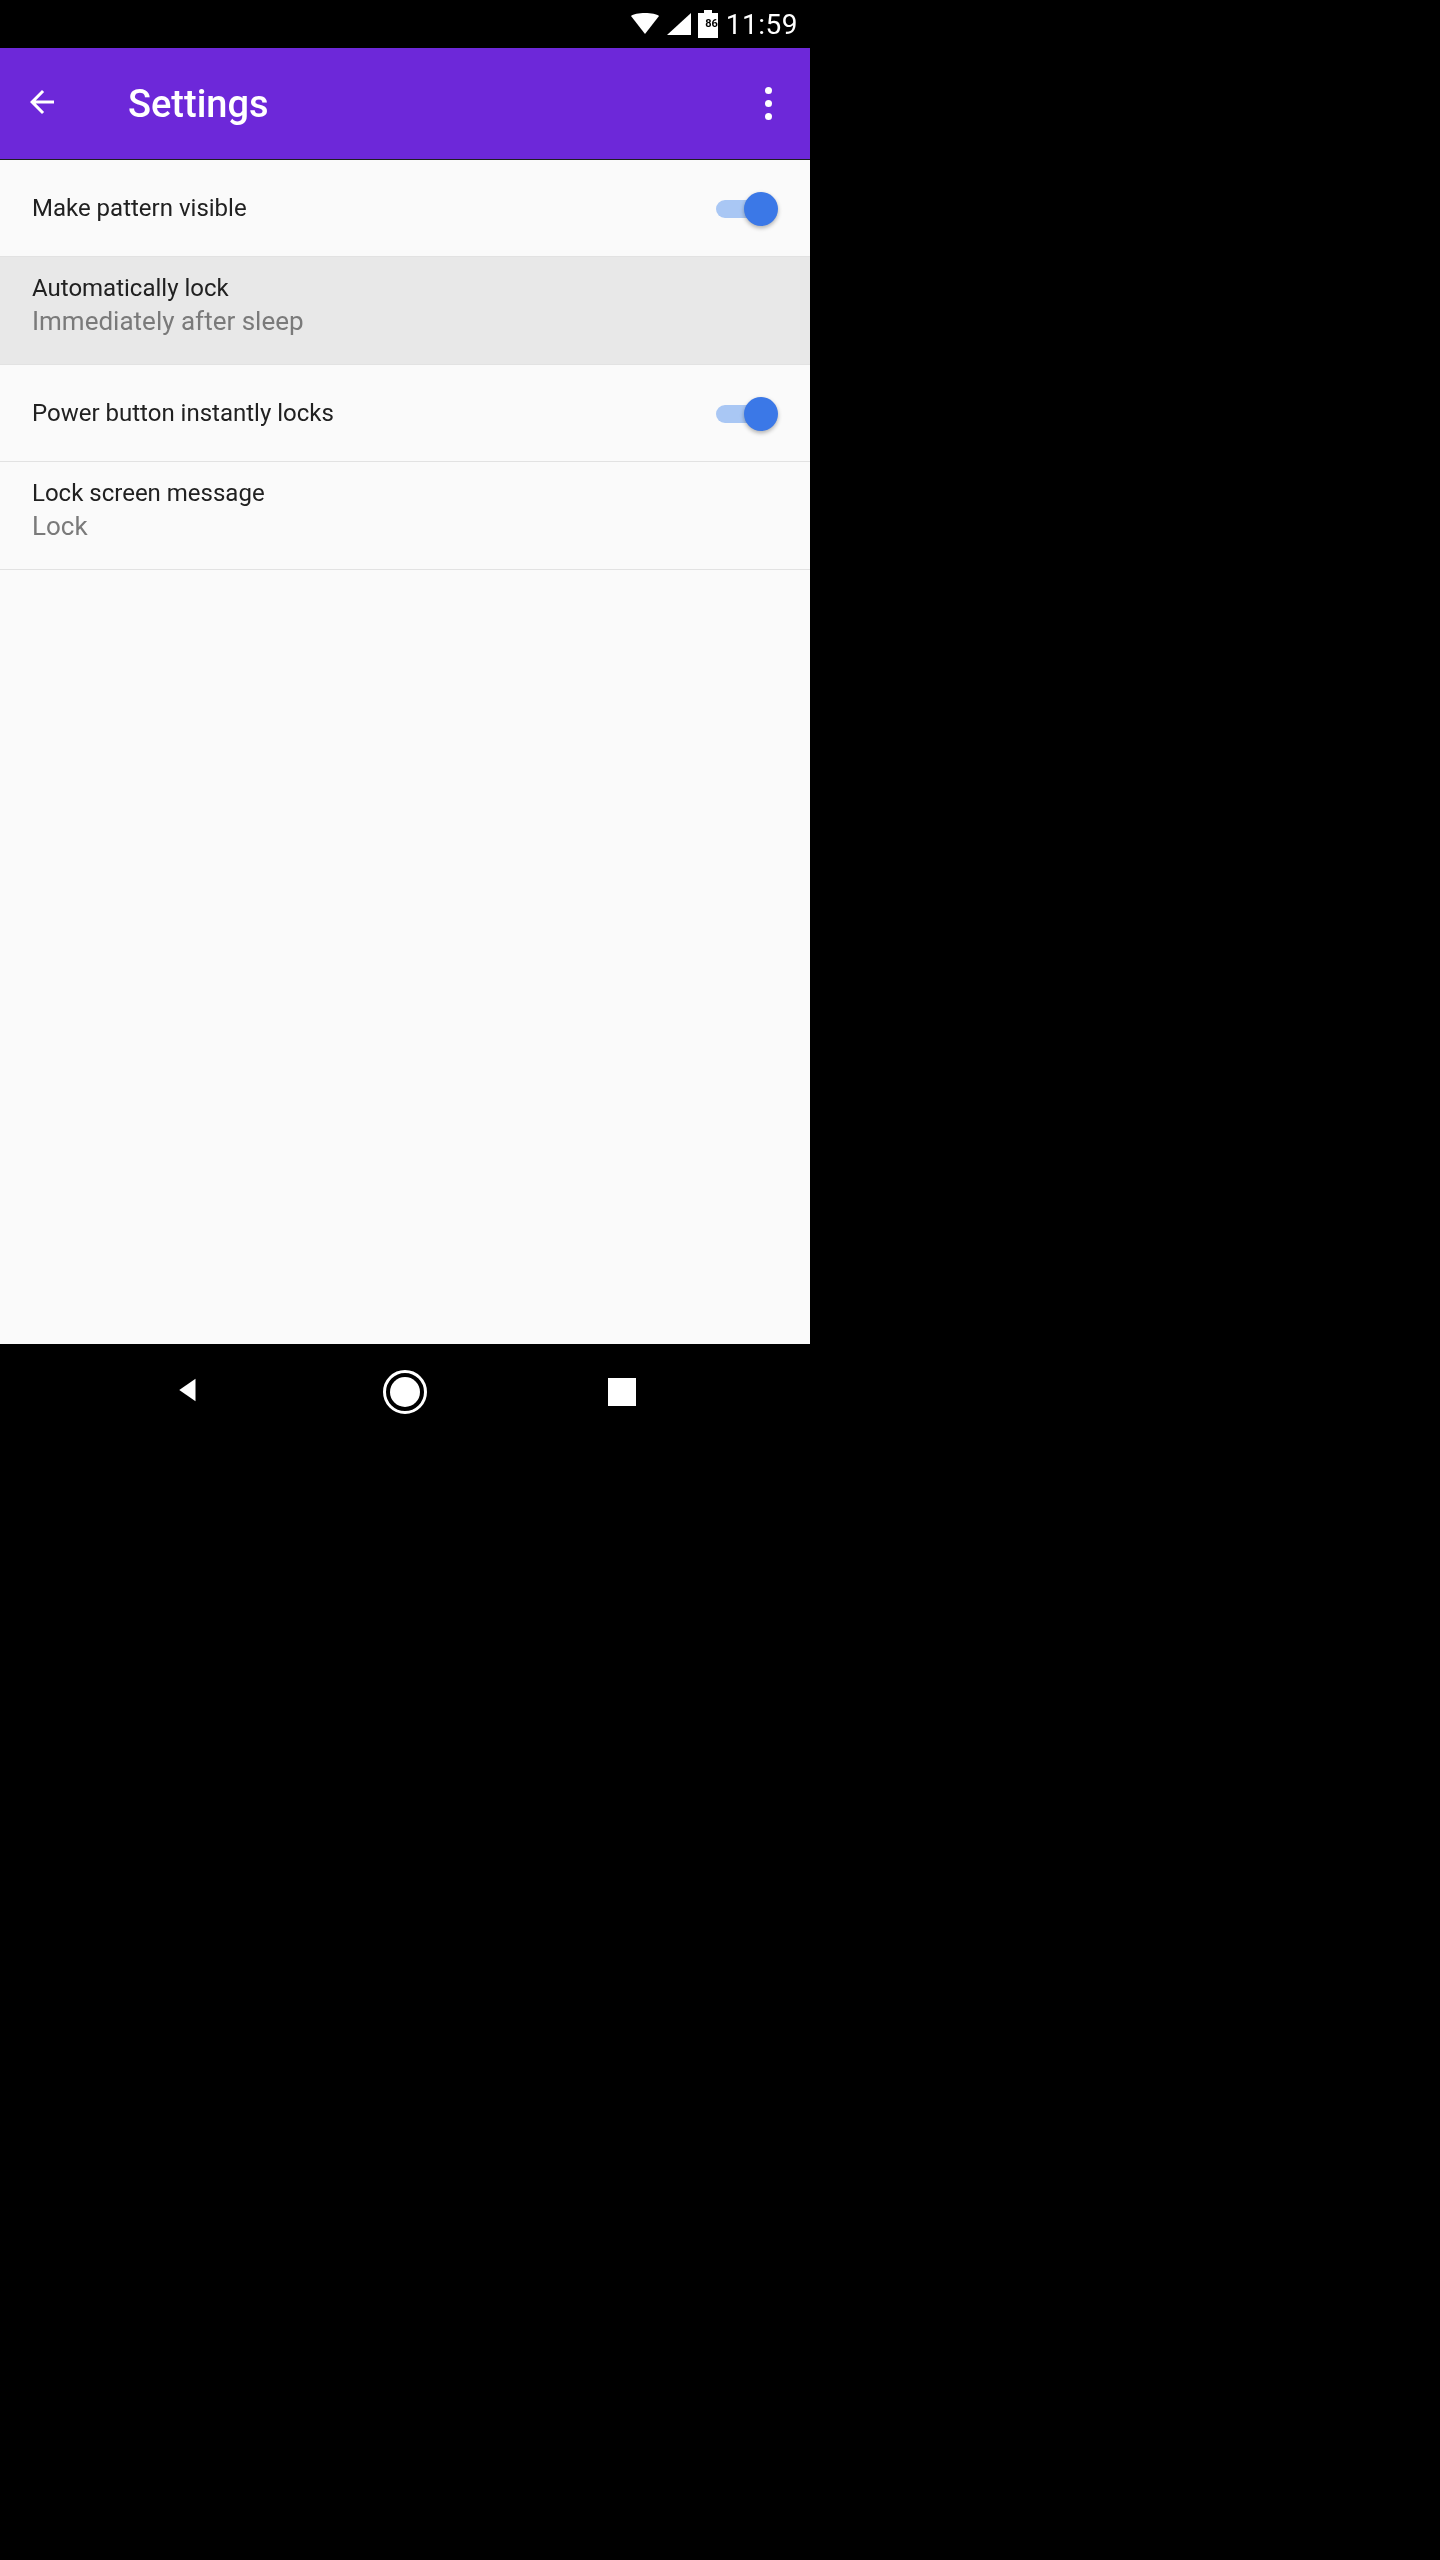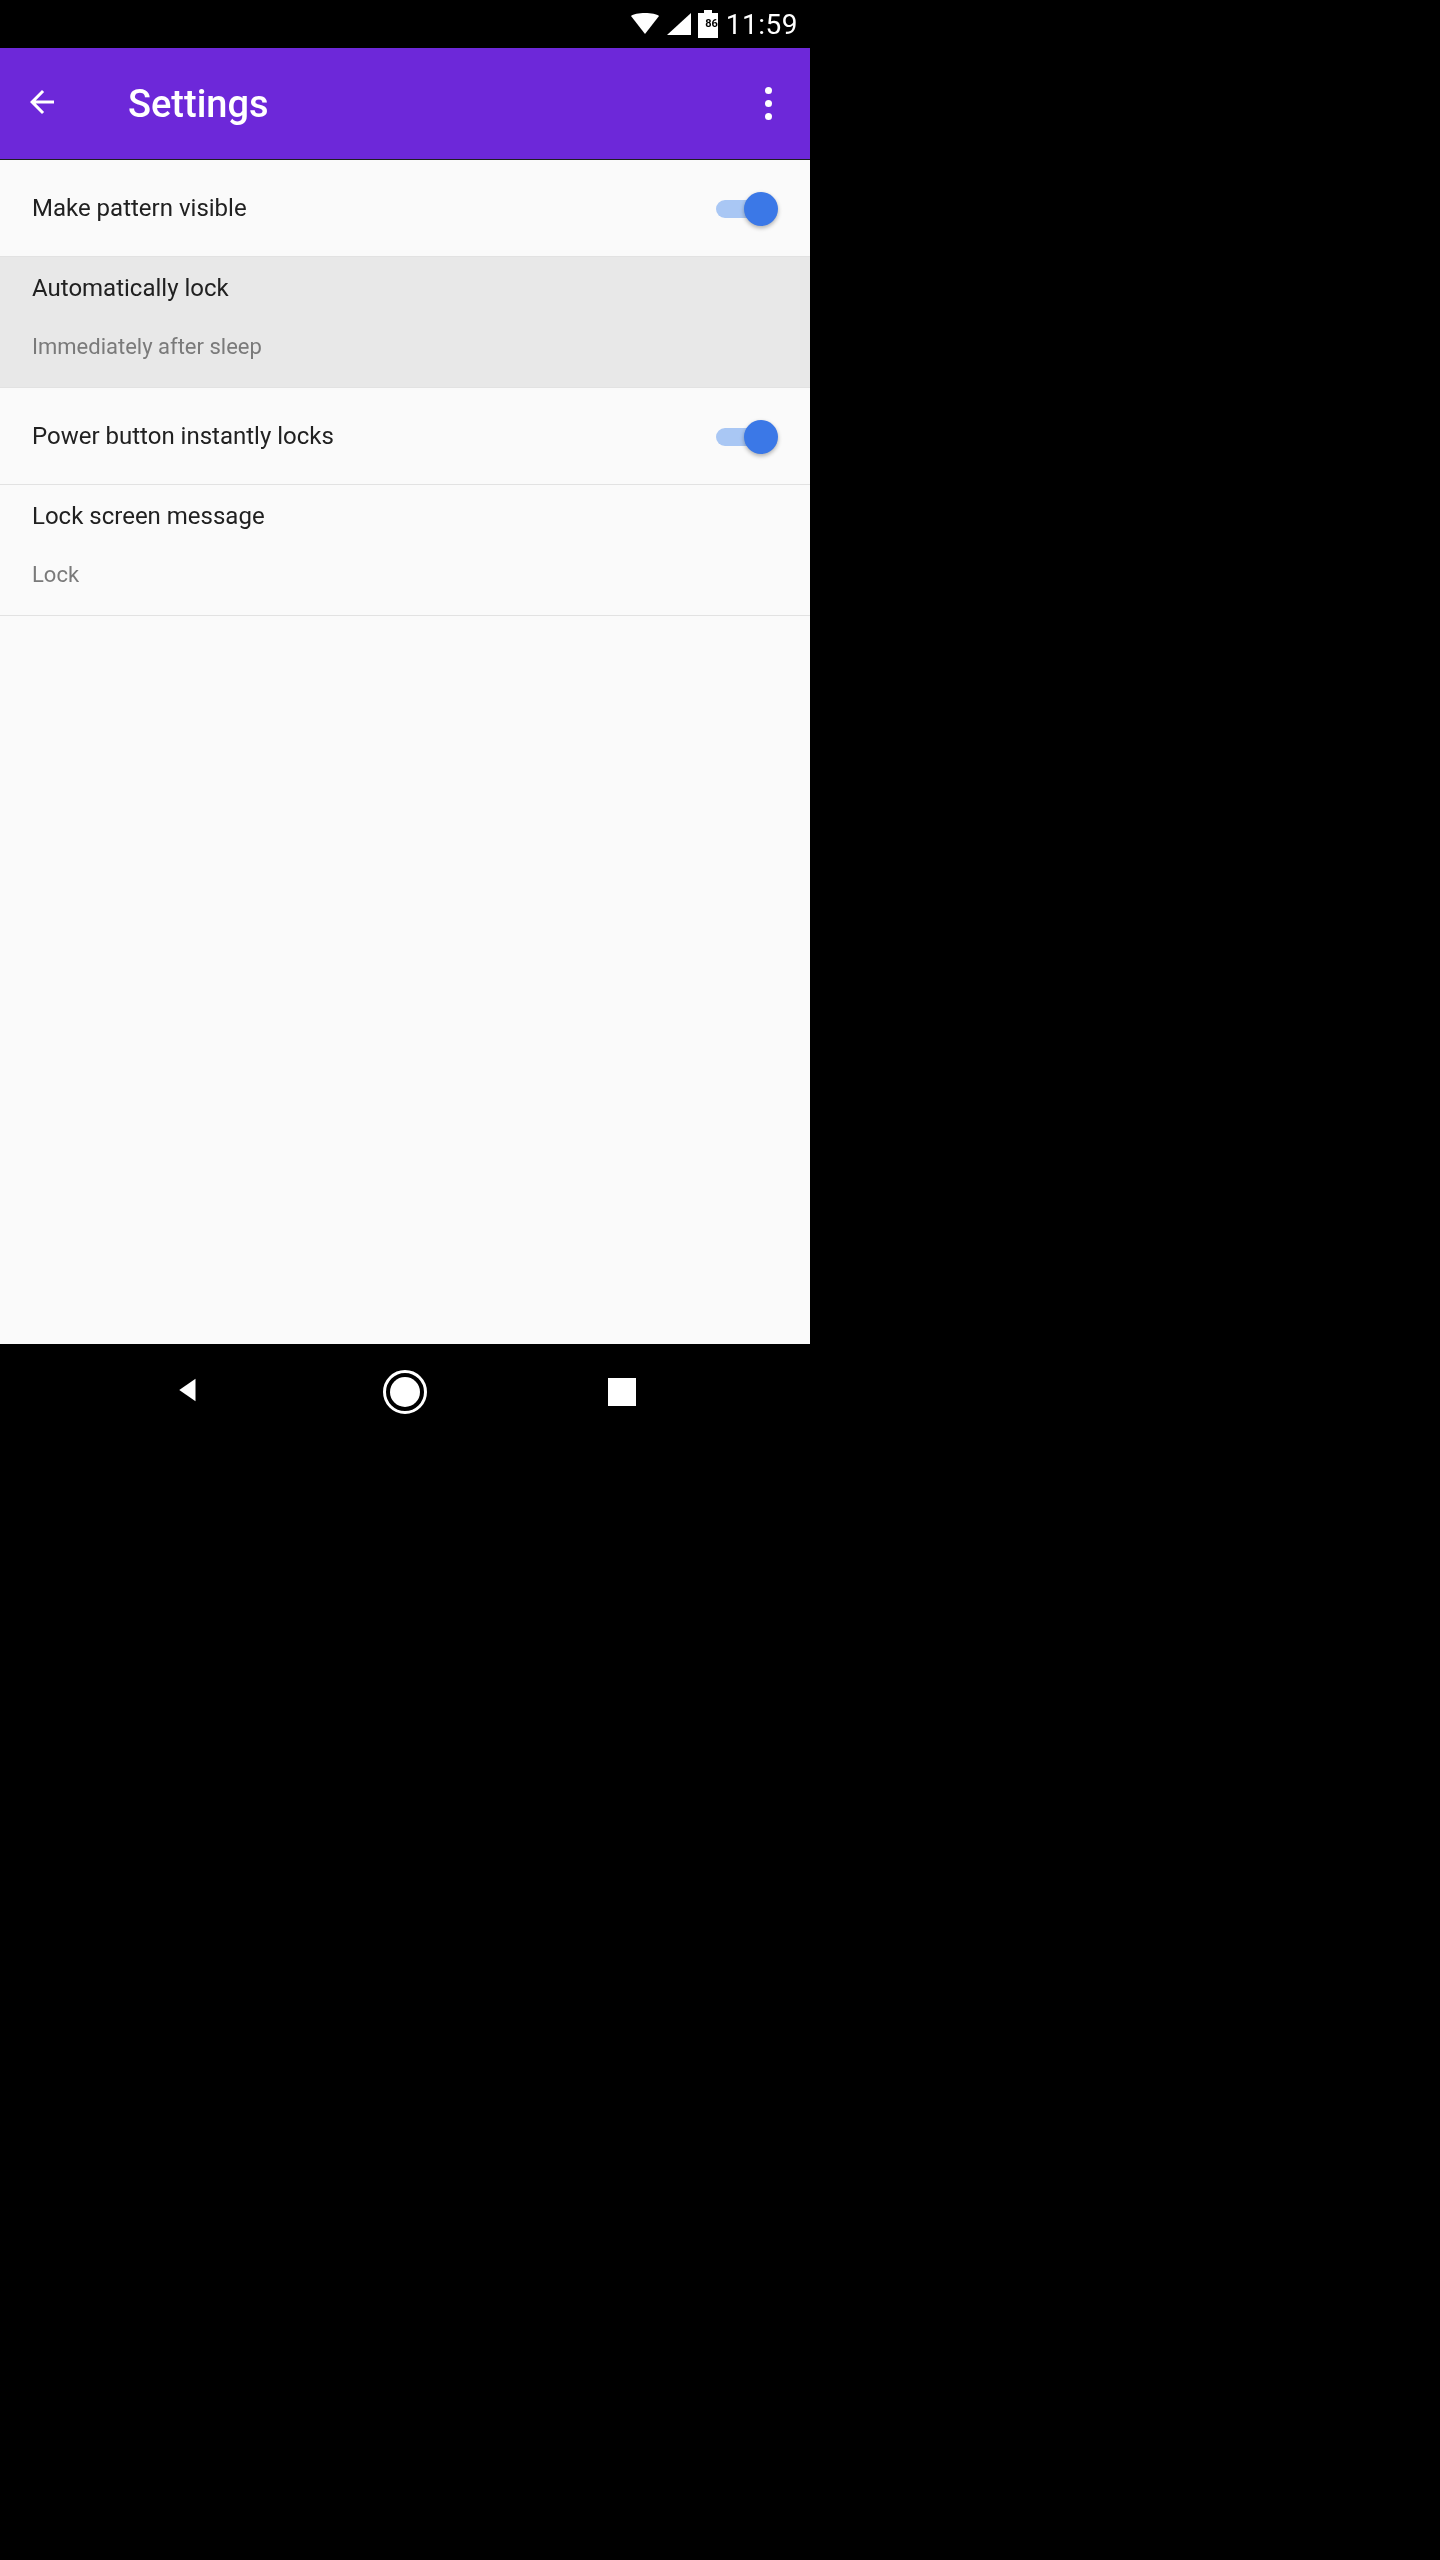--- a/index.html
+++ b/index.html
@@ -22,21 +22,21 @@
   .app-bar .overflow { width: 48px; height: 48px; display: flex; align-items: center; justify-content: center; }
   .overflow-dots { display: flex; flex-direction: column; gap: 6px; }
   .overflow-dots span { width: 7px; height: 7px; background: #fff; border-radius: 50%; }
 
   
   .content { flex: 1; background: #fafafa; overflow: hidden; }
   .row { padding: 28px 32px; border-bottom: 1px solid #e2e2e2; display: flex; align-items: center; background: #fafafa; }
   .row.selected { background: #e8e8e8; }
   .row .texts { flex: 1; display: flex; flex-direction: column; gap: 4px; }
   .row .primary { font-size: 24px; color: #212121; }
-  .row .secondary { font-size: 22px; color: #7a7a7a; margin-top: 28px; }
+  .row .secondary { font-size: 26px; color: #7a7a7a; }
   .row.twoline { padding: 17px 32px 28px; }
 
   
   .switch { position: relative; width: 68px; height: 40px; }
   .switch .track { position: absolute; top: 12px; left: 6px; width: 52px; height: 18px; background: #a9c7f4; border-radius: 9px; }
   .switch .thumb { position: absolute; top: 4px; right: 0; width: 34px; height: 34px; background: #3b78e7; border-radius: 50%; box-shadow: 0 2px 4px rgba(0,0,0,0.3); }
 
   
   .nav-bar { height: 96px; background: #000; display: flex; align-items: center; justify-content: space-around; padding: 0 80px; }
   .nav-btn { width: 64px; height: 64px; display: flex; align-items: center; justify-content: center; }

